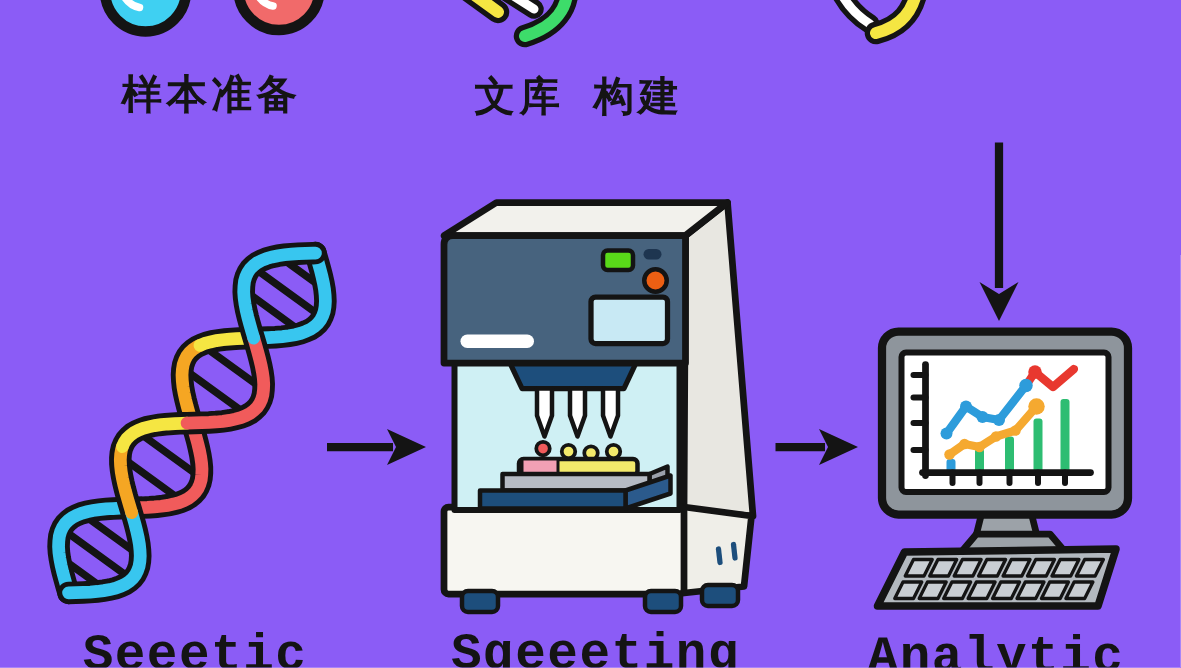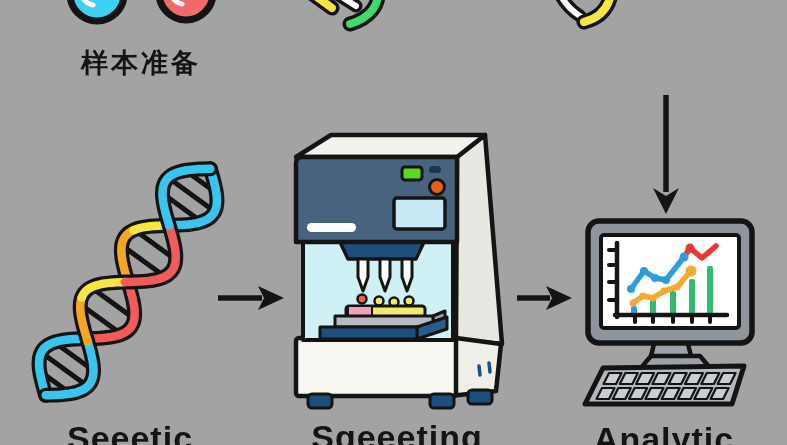--- a/index.html
+++ b/index.html
@@ -1,18 +1,18 @@
 <!DOCTYPE html>
 <html style="--ink: #141414; --sample_cyan: #3fd0f2; --sample_red: #f16a6a; --dna_cyan: #38c6ef; --dna_red: #f15b5b; --dna_yellow: #f5e642; --dna_orange: #f5a623; --frag_green: #3ddc6a; --frag_yellow: #f5e642; --machine_panel: #47637e; --machine_top: #f2f1ec; --machine_side: #e8e7e1; --machine_base: #f7f6f1; --machine_base_side: #efeee8; --chamber_cyan: #cff0f4; --navy: #1d4e7c; --led_green: #59d919; --led_dark: #1e3550; --button_orange: #ec5f13; --panel_screen: #c8e9f4; --tray_pink: #f2a0b4; --tray_yellow: #f3e96b; --platform_gray: #b6bbc4; --monitor_gray: #8e959c; --stand_gray: #9ca2a8; --keyboard_gray: #b3b9bf; --key_gray: #c9ced3; --chart_green: #2ebd72; --chart_blue: #2d9cdb; --chart_orange: #f5a930; --chart_red: #e8382f;"><head>
 <meta charset="utf-8">
 <style>
   html,body{margin:0;padding:0;}
   #stage{
     position:relative;width:787px;height:445px;overflow:hidden;
-    background:#a3a3a3;font-family:Liberation Sans, sans-serif;
+    background:#8b5cf6;font-family:Liberation Mono, monospace;
   }
   #art{position:absolute;left:0;top:0;}
   .lbl{
     position:absolute;transform:translateX(-50%);white-space:nowrap;
     color:#141414;font-weight:800;
   }
   .lbl-cn{font-size:27px;letter-spacing:3px;}
   .lbl-en{font-size:34px;letter-spacing:1px;}
 </style>
 </head>
@@ -196,16 +196,17 @@
           <circle cx="653" cy="298" r="3.5" fill="#f5a930"></circle>
           <circle cx="664" cy="291" r="3.5" fill="#f5a930"></circle>
           <circle cx="677" cy="287" r="3.5" fill="#f5a930"></circle>
           <circle cx="691" cy="271" r="5.5" fill="#f5a930"></circle>
           <circle cx="690" cy="248" r="4.5" fill="#e8382f"></circle>
         </g>
     </g>
   </svg>
 
   <div class="lbl lbl-cn" style="left:141px;top:45px">样本准备</div>
+  <div class="lbl lbl-cn" style="left:386px;top:46px">文库 构建</div>
   <div class="lbl lbl-en" style="left:130px;top:419px">Seeetic</div>
   <div class="lbl lbl-en" style="left:397px;top:418px">Sqeeeting</div>
   <div class="lbl lbl-en" style="left:664px;top:420px">Analytic</div>
 </div>
 
 </body></html>

